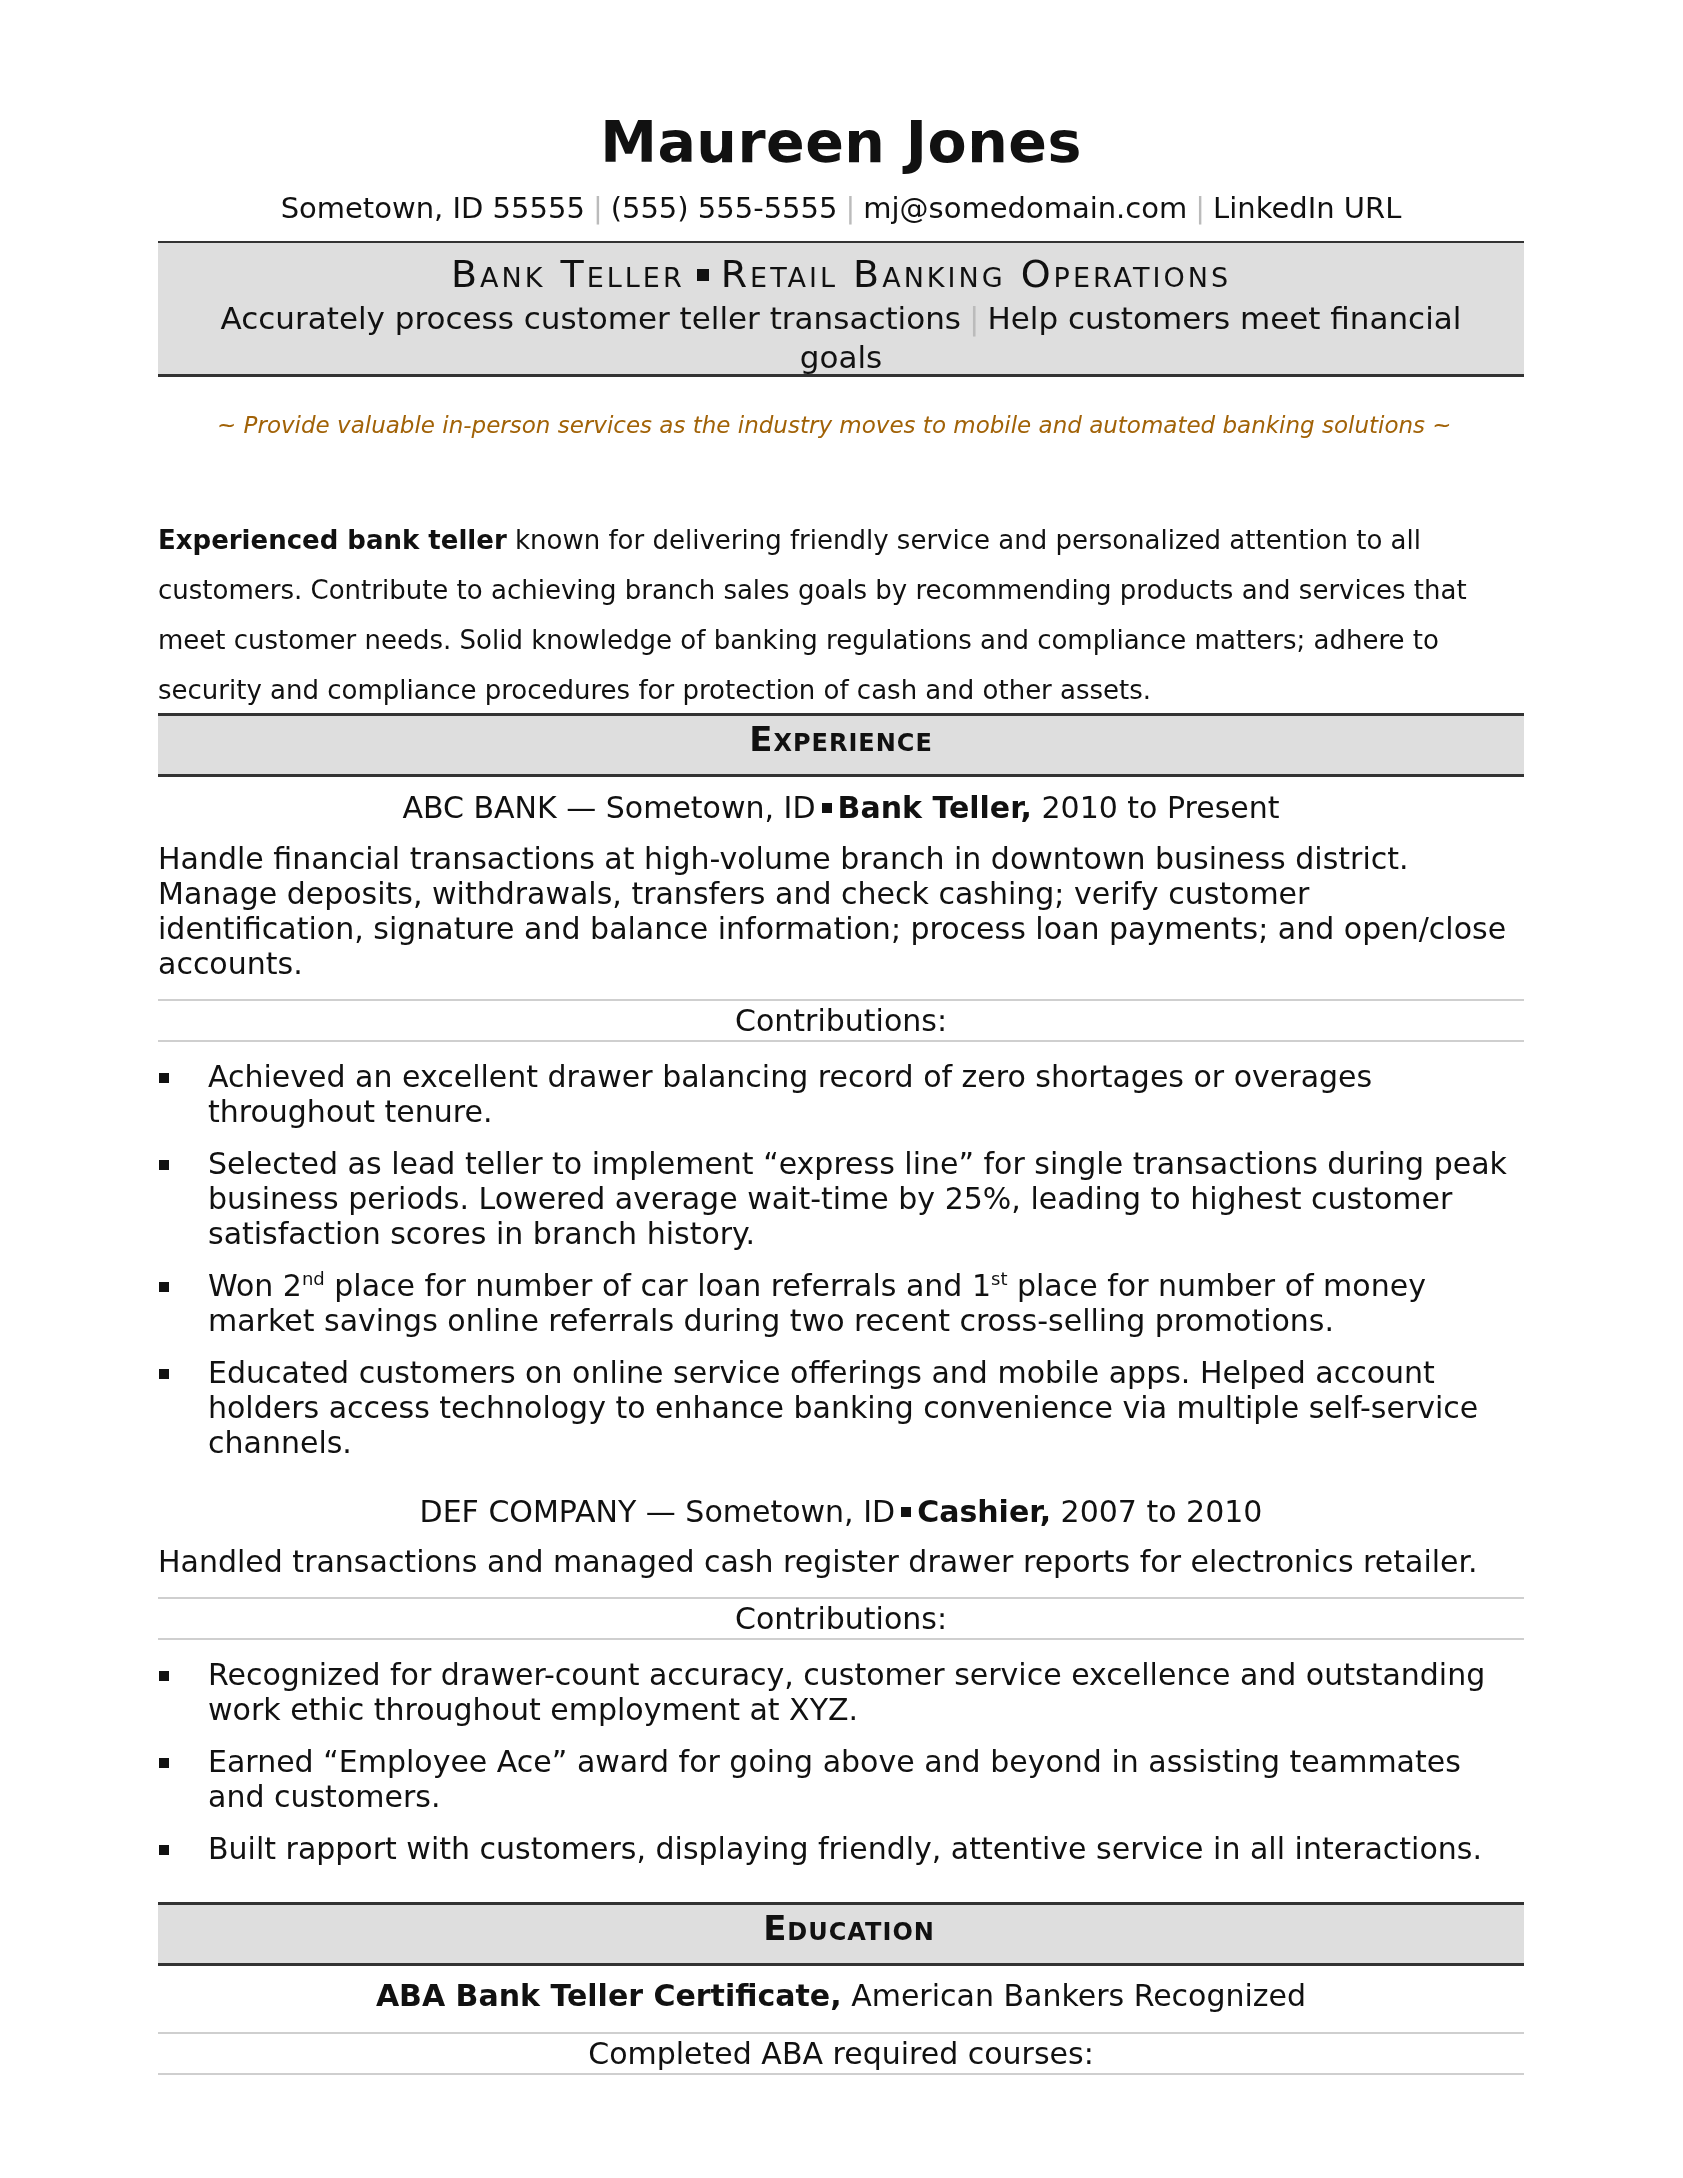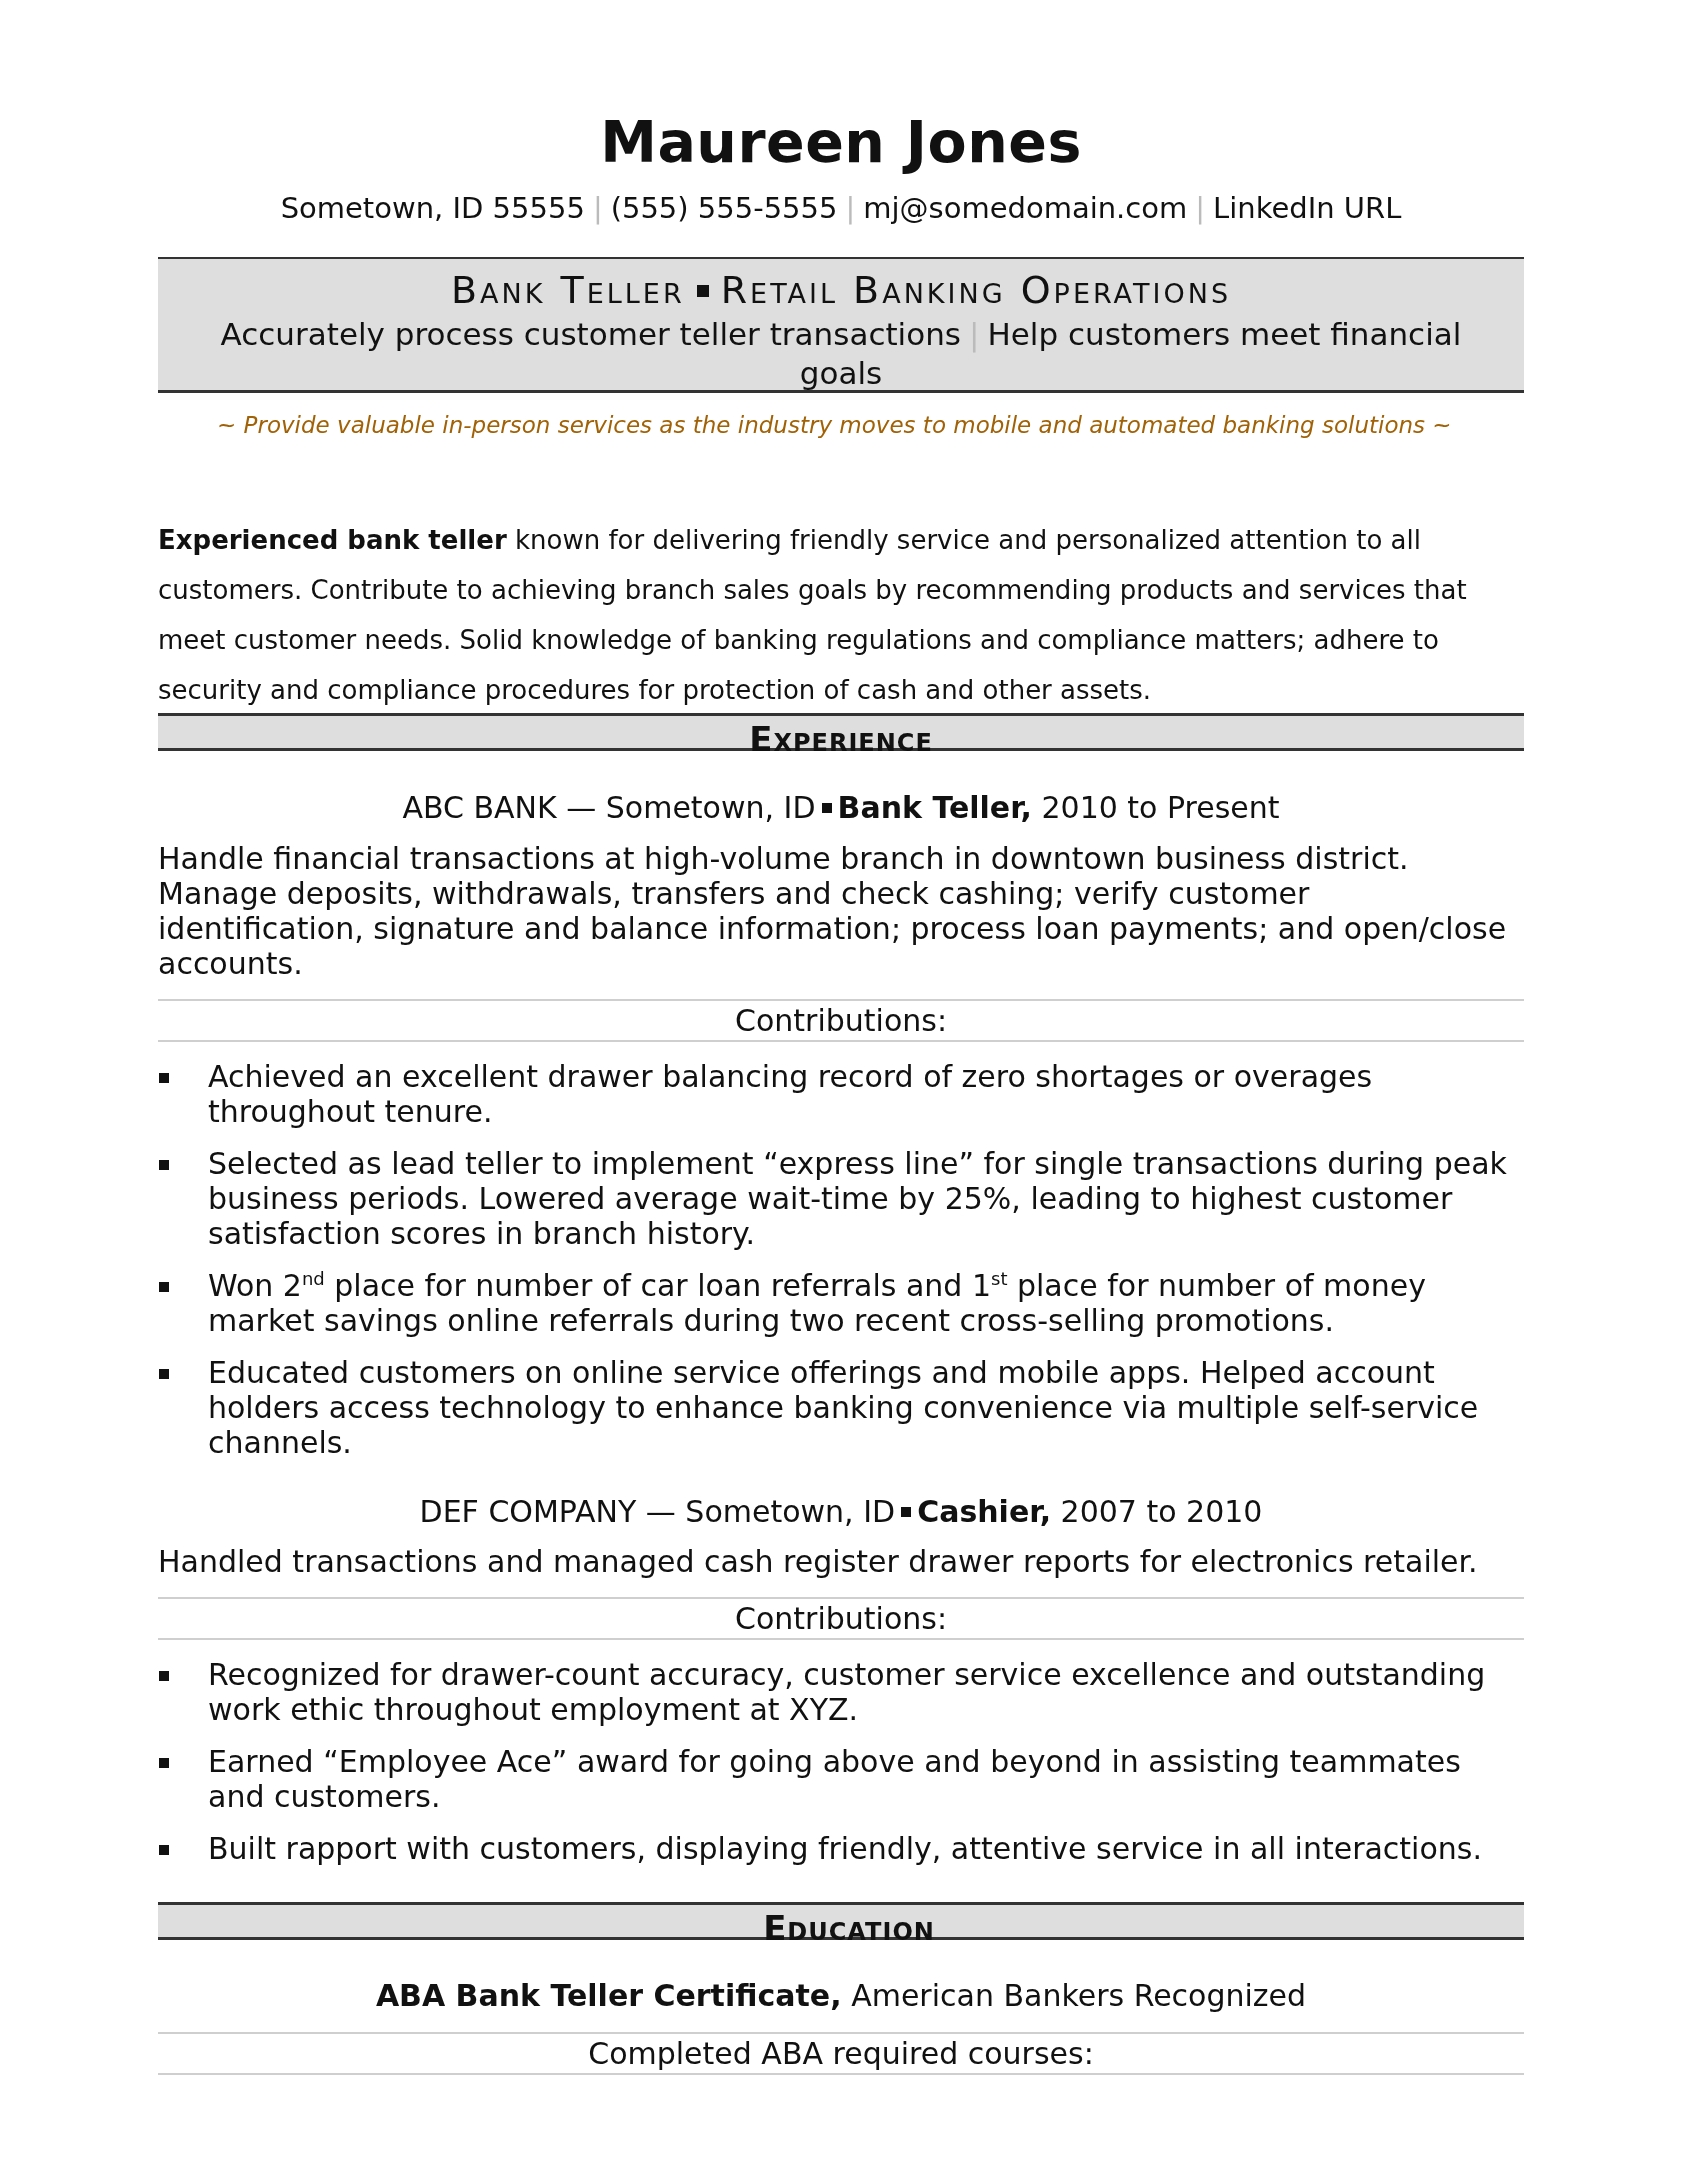--- a/index.html
+++ b/index.html
@@ -4,36 +4,36 @@
 <style>
   html, body { margin: 0; padding: 0; background: #ffffff; }
   body { width: 1683px; height: 2178px; position: relative; overflow: hidden;
          font-family: "DejaVu Sans", sans-serif; color: #111; }
   .page { position: absolute; left: 158px; top: 0; width: 1366px; }
   .name { position: absolute; top: 103px; left: 0; width: 100%; text-align: center;
           font-size: 57px; font-weight: bold; letter-spacing: 0.5px; line-height: 79px; }
   .contact { position: absolute; top: 188px; left: 0; width: 100%; text-align: center;
              font-size: 29px; line-height: 40px; }
   .sep { color: #bbbbbb; padding: 0 8px; }
-  .headline-box { position: absolute; top: 257px; left: 0; width: 100%; height: 136px;
+  .headline-box { position: absolute; top: 241px; left: 0; width: 100%; height: 136px;
                   background: #dedede; border-top: 2px solid #333; border-bottom: 3px solid #333;
                   box-sizing: border-box; text-align: center; }
   .headline { font-size: 38px; font-variant: small-caps; letter-spacing: 3px;
               line-height: 50px; margin-top: 6px; }
   .sq { display: inline-block; width: 12px; height: 12px; background: #111;
         vertical-align: middle; margin: 0 12px 4px 12px; }
   .sq-small { display: inline-block; width: 10px; height: 10px; background: #111;
         vertical-align: middle; margin: 0 6px 4px 6px; }
   .headline-sub { font-size: 31px; line-height: 39px; padding: 0 20px; }
   .tagline { position: absolute; top: 406px; left: 59px; width: 1247px; text-align: left;
              font-size: 23px; font-style: italic; color: #a16207; line-height: 38px; }
   .summary { position: absolute; top: 515px; left: 0; width: 100%; font-size: 26px;
              line-height: 50px; }
   .summary b { font-weight: bold; }
-  .section-box { position: absolute; left: 0; width: 100%; height: 38px; background: #dedede;
+  .section-box { position: absolute; left: 0; width: 100%; height: 64px; background: #dedede;
                  border-top: 3px solid #333; border-bottom: 3px solid #333; box-sizing: border-box;
                  text-align: center; font-weight: bold; font-size: 34px; font-variant: small-caps;
                  line-height: 47px; letter-spacing: 1px; }
   .job-header { position: absolute; left: 0; width: 100%; text-align: center; font-size: 30px;
                 line-height: 40px; }
   .job-header b { font-weight: bold; }
   .para { position: absolute; left: 0; width: 100%; font-size: 30px; line-height: 35px; }
   .subbar { position: absolute; left: 0; width: 100%; height: 43px; border-top: 2px solid #cfcfcf;
             border-bottom: 2px solid #cfcfcf; box-sizing: border-box; text-align: center;
             font-size: 30px; line-height: 39px; }

